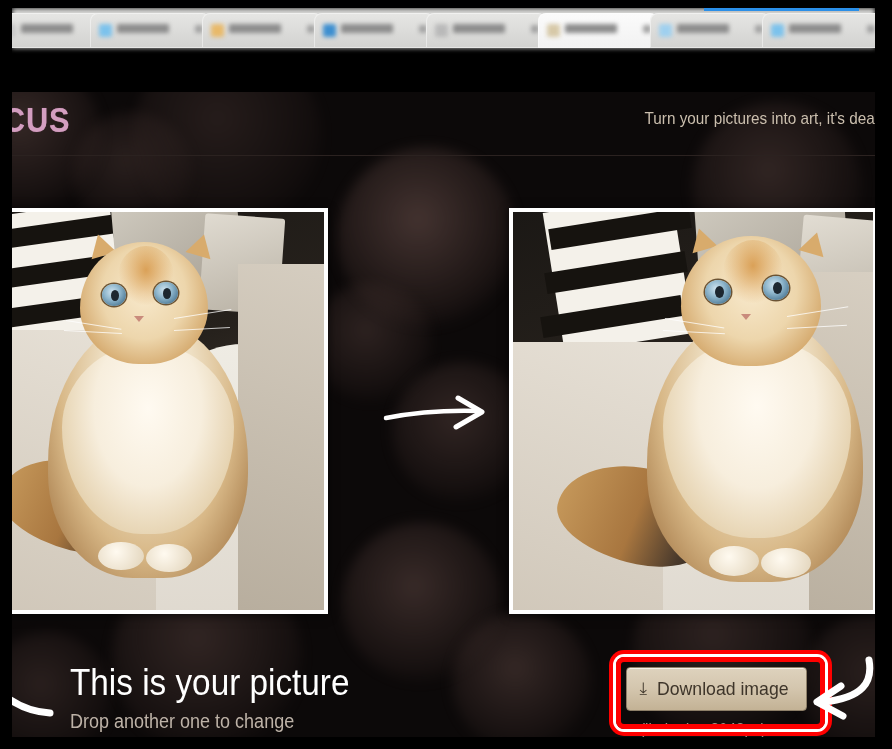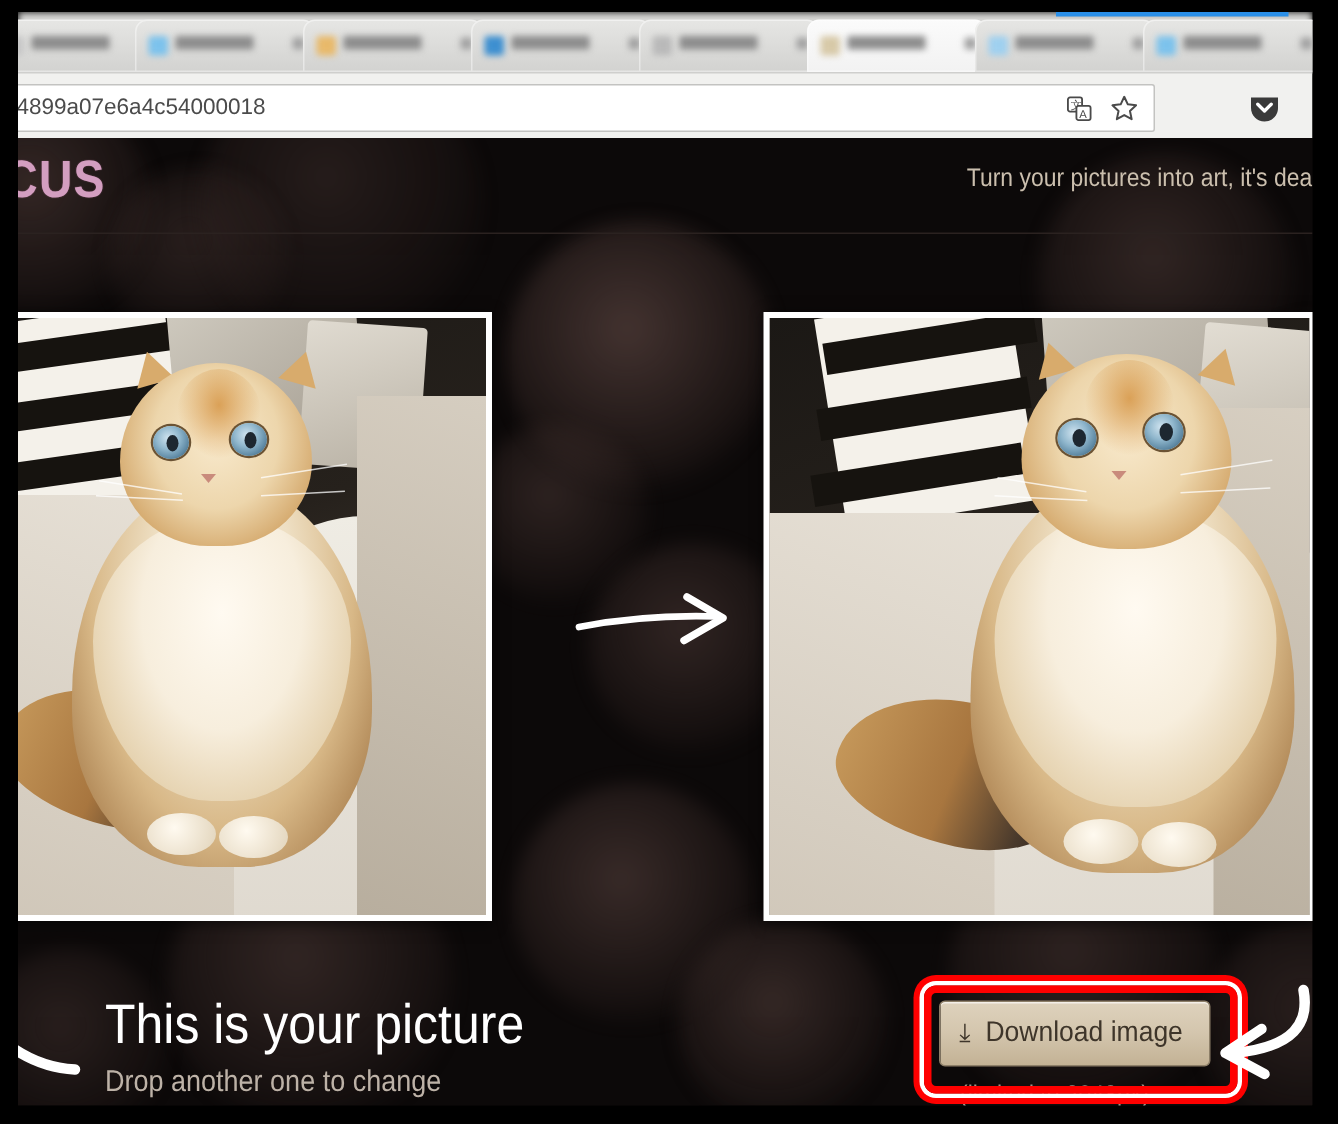--- a/index.html
+++ b/index.html
@@ -381,46 +381,20 @@
       <span class="tab-title" style="filter:blur(2px);"></span>
       <span class="tab-close" style="filter:blur(2px);"></span>
     </div>
     <div class="tab" style="left:750px;width:120px;">
       <span class="favicon" style="background:#7cc2ec;filter:blur(2.2px);"></span>
       <span class="tab-title" style="filter:blur(2px);"></span>
       <span class="tab-close" style="filter:blur(2px);"></span>
     </div>
     <div class="tab-active-underline" style="left:692px;width:155px;"></div>
 
-    <div class="urlbar-row">
-      <div class="urlbar">
-        <div class="url-text">4899a07e6a4c54000018</div>
-        <div class="omni-icons">
-          <span class="icon-btn">
-            <svg width="17" height="17" viewBox="0 0 18 18" aria-hidden="true">
-              <rect x="1" y="1" width="10" height="10" rx="1.5" fill="none" stroke="#4a4a4a" stroke-width="1.3"></rect>
-              <text x="3" y="9" font-size="8" font-family="Liberation Sans, sans-serif" fill="#4a4a4a">文</text>
-              <rect x="7" y="7" width="10" height="10" rx="1.5" fill="#fff" stroke="#4a4a4a" stroke-width="1.3"></rect>
-              <text x="9" y="15.5" font-size="8" font-family="Liberation Sans, sans-serif" fill="#4a4a4a">A</text>
-            </svg>
-          </span>
-          <span class="icon-btn">
-            <svg width="19" height="19" viewBox="0 0 20 20" aria-hidden="true">
-              <path d="M10 1.6l2.5 5.3 5.8.7-4.3 4 1.2 5.7L10 14.4 4.8 17.3 6 11.6 1.7 7.6l5.8-.7z" fill="none" stroke="#4a4a4a" stroke-width="1.4" stroke-linejoin="round"></path>
-            </svg>
-          </span>
-        </div>
-      </div>
-      <div class="ext-icon">
-        <svg width="22" height="22" viewBox="0 0 22 22" aria-hidden="true">
-          <path d="M2 4h18v7c0 5-4 9-9 9S2 16 2 11z" fill="#3a3a3a"></path>
-          <path d="M6.5 8.5L11 13l4.5-4.5" fill="none" stroke="#ffffff" stroke-width="2.2" stroke-linecap="round" stroke-linejoin="round"></path>
-        </svg>
-      </div>
-    </div>
   </div>
 
   <div id="page">
 
     <div class="bokeh-bg">
       <div class="bokeh" style="left:-60px; top:-30px; width:150px; height:150px; opacity:.55;"></div>
       <div class="bokeh" style="left:60px;  top:20px;  width:120px; height:120px; opacity:.4;"></div>
       <div class="bokeh" style="left:120px; top:-50px; width:190px; height:190px; opacity:.35;"></div>
       <div class="bokeh" style="left:325px; top:55px;  width:180px; height:180px; opacity:.75;"></div>
       <div class="bokeh" style="left:300px; top:190px; width:120px; height:120px; opacity:.45;"></div>

